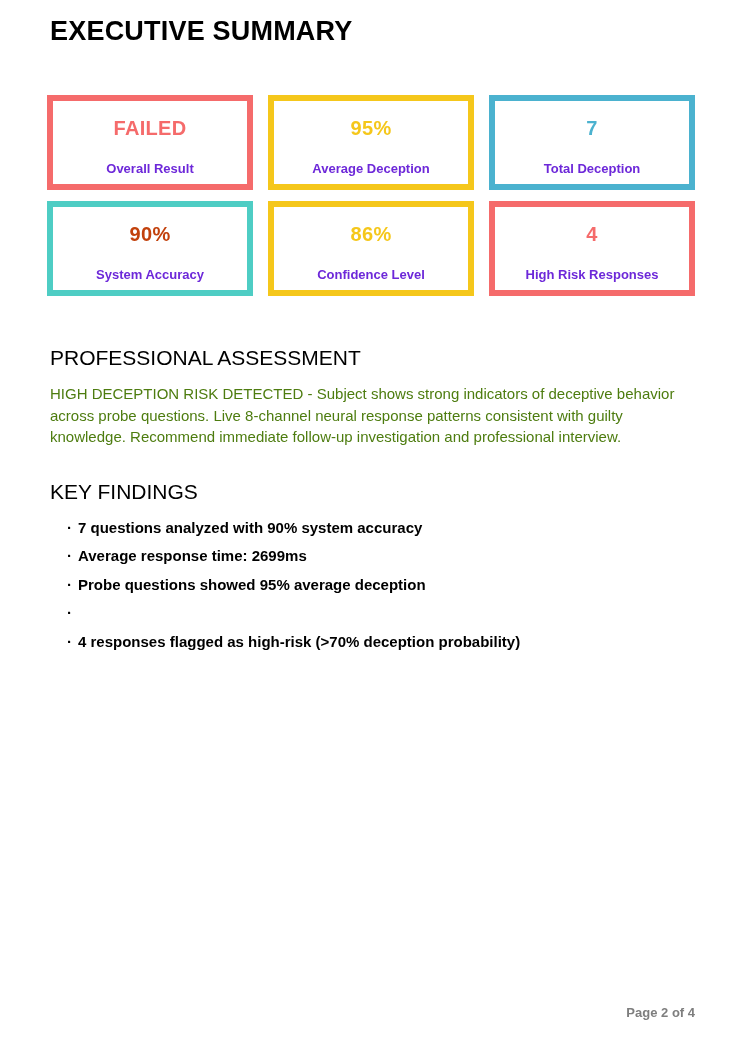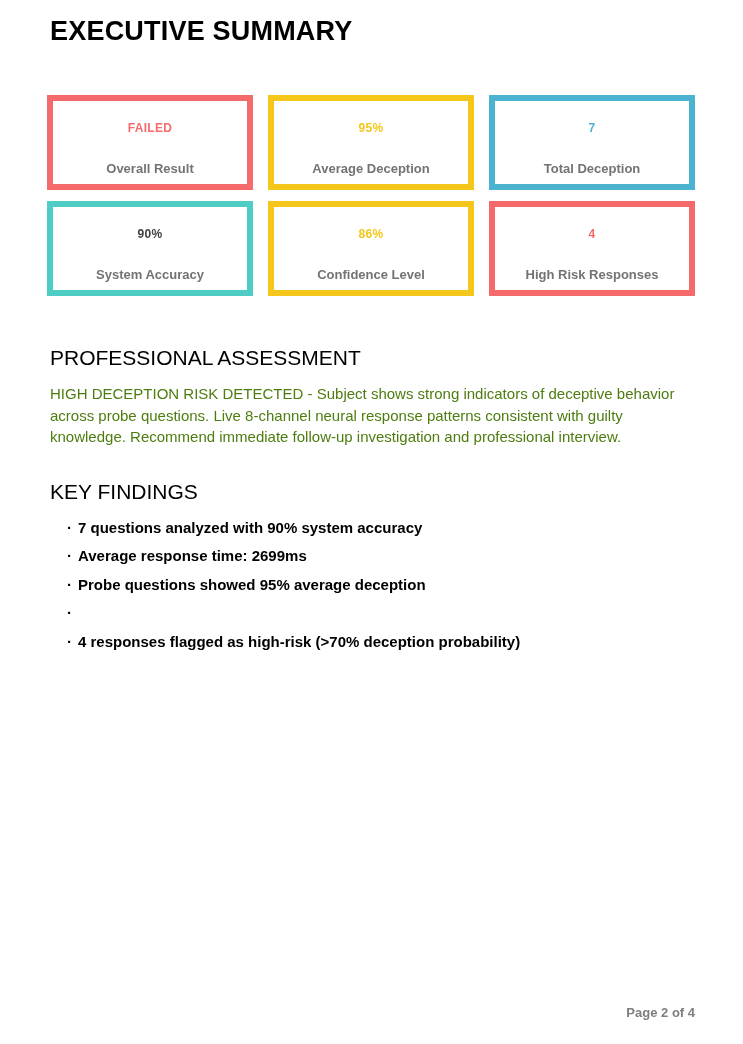--- a/index.html
+++ b/index.html
@@ -39,30 +39,30 @@
     background: #ffffff;
     border: 6px solid #ccc;
     display: flex;
     flex-direction: column;
     align-items: center;
     justify-content: center;
     padding-top: 7px;
     gap: 13px;
   }
   .card-value {
-    font-size: 12px;
+    font-size: 20px;
     font-weight: bold;
     line-height: 23px;
     letter-spacing: 0.3px;
   }
   .card-label {
     font-size: 13px;
     font-weight: bold;
     line-height: 15px;
-    color: #737373;
+    color: #6d28d9;
     margin-top: 8px;
   }
   .content {
     margin: 0 48px 0 50px;
   }
   h2.section-heading {
     font-size: 21px;
     line-height: 26px;
     font-weight: normal;
     color: #000000;
@@ -122,21 +122,21 @@
       <div class="card-value" style="color: rgb(245, 199, 27);">95%</div>
       <div class="card-label">Average Deception</div>
     </div>
 
     <div class="card" style="border-color: rgb(75, 178, 207);">
       <div class="card-value" style="color: rgb(75, 178, 207);">7</div>
       <div class="card-label">Total Deception</div>
     </div>
 
     <div class="card" style="border-color: rgb(78, 205, 196);">
-      <div class="card-value" style="color: #404040;">90%</div>
+      <div class="card-value" style="color: #c2410c;">90%</div>
       <div class="card-label">System Accuracy</div>
     </div>
 
     <div class="card" style="border-color: rgb(245, 199, 27);">
       <div class="card-value" style="color: rgb(245, 199, 27);">86%</div>
       <div class="card-label">Confidence Level</div>
     </div>
 
     <div class="card" style="border-color: rgb(245, 107, 107);">
       <div class="card-value" style="color: rgb(245, 107, 107);">4</div>

